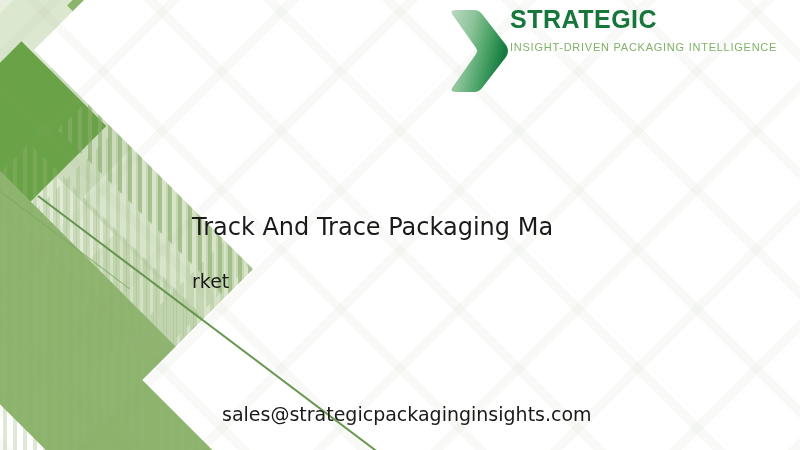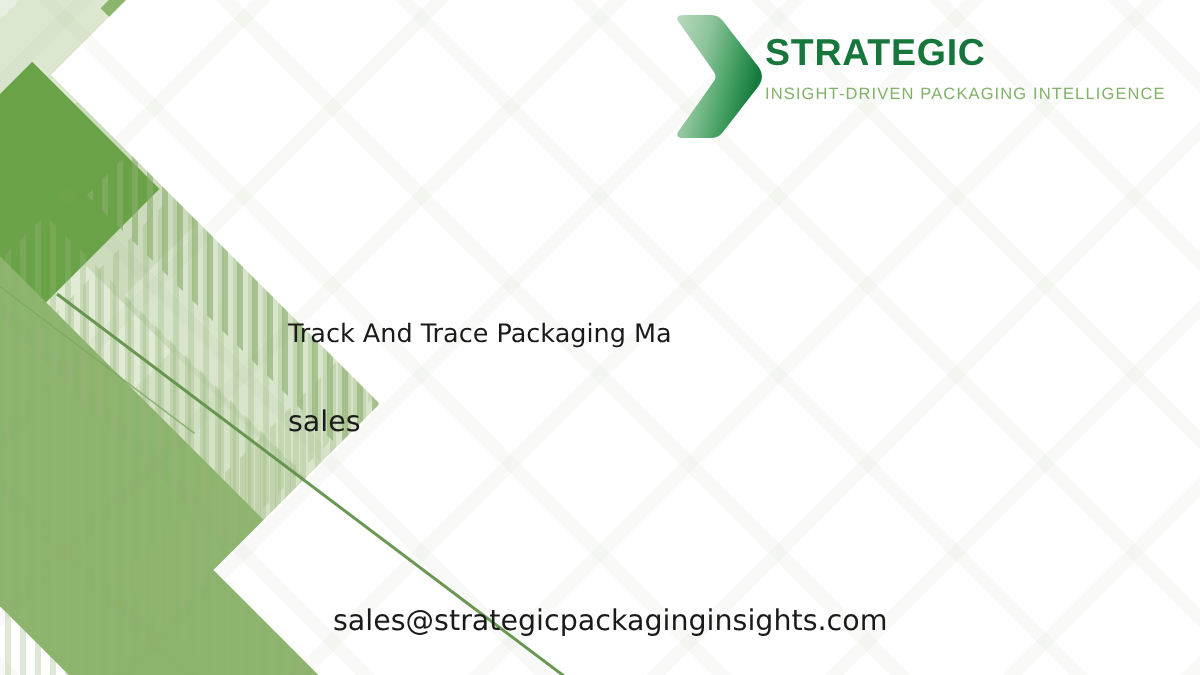--- a/index.html
+++ b/index.html
@@ -182,21 +182,21 @@
   .logo-mark {
     position: absolute;
     left: 0;
     top: 2px;
     width: 62px;
     height: 86px;
   }
   .logo-text {
     position: absolute;
     left: 62px;
-    top: 16px;
+    top: 0;
     width: 268px;
   }
   .logo-line {
     font-family: "Liberation Sans", sans-serif;
     font-weight: bold;
     font-size: 25px;
     line-height: 26px;
     letter-spacing: 0.5px;
     color: #16763c;
     white-space: nowrap;
@@ -209,21 +209,21 @@
     color: #82b169;
     white-space: nowrap;
   }
 
   
   .title {
     position: absolute;
     left: 192px;
     top: 215px;
     font-family: "DejaVu Sans", sans-serif;
-    font-size: 17px;
+    font-size: 24px;
     color: #1a1a1a;
     line-height: 1;
   }
   .title-l2 {
     position: absolute;
     left: 192px;
     top: 272px;
     font-family: "DejaVu Sans", sans-serif;
     font-size: 19px;
     color: #1a1a1a;
@@ -285,17 +285,17 @@
         <path d="M4 6 Q2 2 8 2 L26 2 Q31 2 34 6 L58 37 Q62 43 58 49 L34 80 Q31 84 26 84 L8 84 Q2 84 4 80 L28 46 Q30 43 28 40 Z" fill="url(#chev)"></path>
       </svg>
     </div>
     <div class="logo-text">
       <div class="logo-line">STRATEGIC</div>
       <div class="logo-tagline">INSIGHT-DRIVEN PACKAGING INTELLIGENCE</div>
     </div>
   </div>
 
   <div class="title">Track And Trace Packaging Ma</div>
-  <div class="title-l2">sales</div>
+  <div class="title-l2">rket</div>
 
   <div class="email">sales@strategicpackaginginsights.com</div>
 
 </div>
 
 </body></html>

